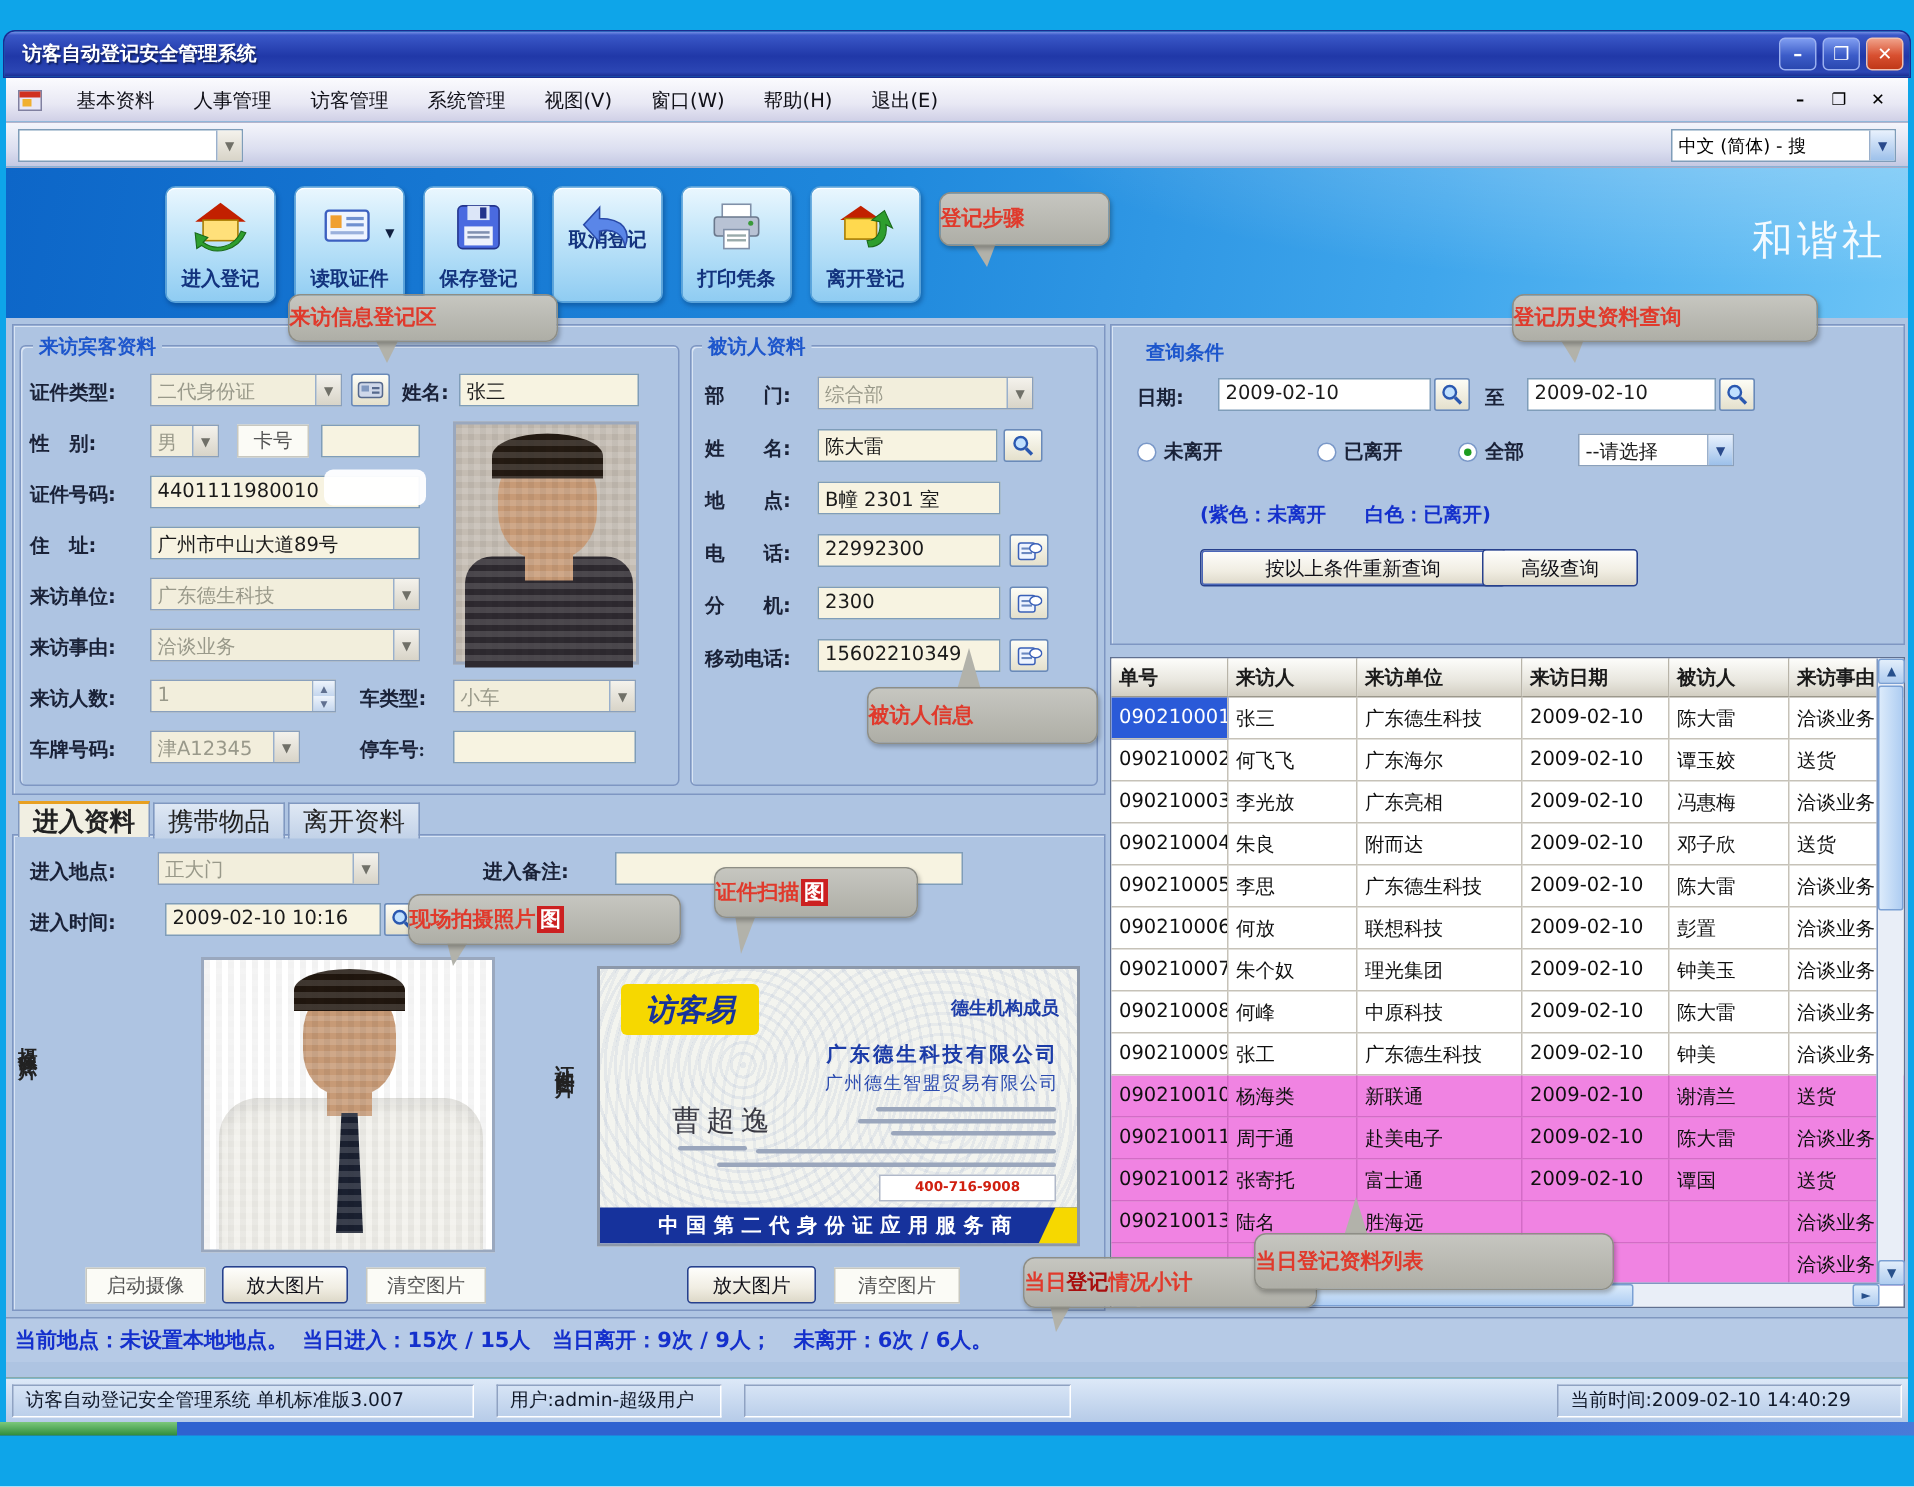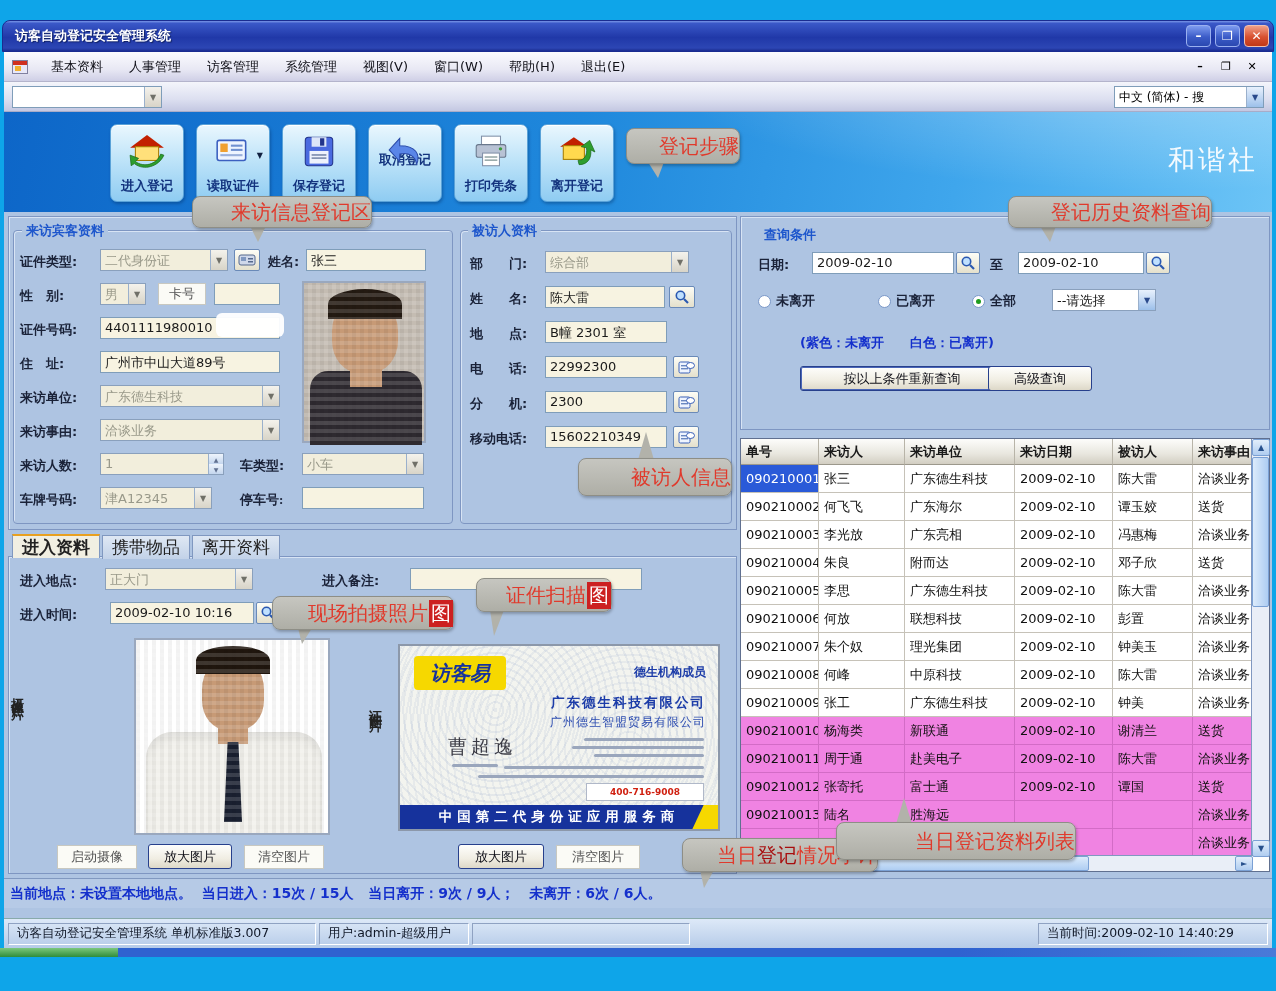--- a/index.html
+++ b/index.html
@@ -95,22 +95,22 @@
   .vscroll{position:absolute;right:0;top:0;width:18px;height:418px;background:#e9eef7;border-left:1px solid #8098c0;}
   .sbtn{width:18px;height:17px;background:linear-gradient(180deg,#e2eefb,#b0cdf0);border:1px solid #7aa0d4;border-radius:2px;
     color:#27508c;font-size:8px;display:flex;align-items:center;justify-content:center;}
   .vthumb{position:absolute;left:0;top:18px;width:17px;height:150px;border:1px solid #7aa0d4;border-radius:2px;
     background:linear-gradient(90deg,#dcebfb,#aecdf2);}
   .hscroll{position:absolute;left:0;bottom:0;height:16px;width:512px;background:#e9eef7;border-top:1px solid #8098c0;display:flex;}
   .hthumb{height:15px;width:330px;border:1px solid #7aa0d4;border-radius:2px;background:linear-gradient(180deg,#dcebfb,#aecdf2);}
 
   
   .callout{position:absolute;background:linear-gradient(180deg,#c6c6c0,#aeaea6);border:1px solid #8e8e86;border-radius:8px;
-    box-shadow:1px 2px 3px rgba(0,0,0,.25);display:flex;align-items:center;justify-content:flex-end;
-    font-size:20px;font-weight:normal;color:#e03a2c;z-index:50;white-space:nowrap;}
+    box-shadow:1px 2px 3px rgba(0,0,0,.25);display:flex;align-items:center;justify-content:flex-start;
+    font-size:14px;font-weight:bold;color:#e03a2c;z-index:50;white-space:nowrap;}
   .callout .hl{background:#cc2020;color:#fff;padding:0 2px;margin-left:1px;}
   .callout .em{color:#a80e0e;}
   .ctail{position:absolute;width:0;height:0;border-style:solid;z-index:49;}
 
   
   .vlabel{position:absolute;writing-mode:vertical-rl;font-size:13px;font-weight:bold;color:#222;letter-spacing:3px;}
   .photo-frame{position:absolute;background:#fff;border:2px solid #9aa8be;}
   .pixel:after{content:"";position:absolute;inset:0;
     background-image:repeating-linear-gradient(0deg,rgba(255,255,255,.14) 0 4px,transparent 4px 8px),
                      repeating-linear-gradient(90deg,rgba(0,0,0,.05) 0 4px,transparent 4px 8px);}
@@ -130,21 +130,21 @@
     font-size:9px;font-weight:bold;color:#d02010;display:flex;align-items:center;justify-content:center;}
   .bc-foot{position:absolute;left:0;bottom:0;width:100%;height:24px;background:#16329c;color:#fff;
     font-size:13.5px;font-weight:bold;letter-spacing:5px;display:flex;align-items:center;justify-content:center;}
   .bc-foot:after{content:"";position:absolute;right:-6px;top:0;width:26px;height:100%;background:#f6d800;transform:skewX(-25deg);}
 
   
   .summarybar{position:absolute;left:4px;top:878px;width:1268px;height:30px;background:#b6cae6;border-top:1px solid #8098c0;
     display:flex;align-items:center;}
   .summarytext{font-size:14px;font-weight:bold;color:#1430cc;padding-left:6px;white-space:pre;}
   .statusbar{position:absolute;left:4px;top:918px;width:1268px;height:30px;
-    background:linear-gradient(180deg,#dde9f8,#b6cbe8);border-top:1px solid #8aa;display:flex;align-items:center;gap:3px;padding:0 4px;}
+    background:linear-gradient(180deg,#dde9f8,#b6cbe8);border-top:1px solid #8aa;display:flex;align-items:center;gap:15px;padding:0 4px;}
   .spanel{height:22px;border:1px solid;border-color:#8fa2c2 #fff #fff #8fa2c2;font-size:12.5px;color:#101828;
     display:flex;align-items:center;padding:0 8px;white-space:nowrap;overflow:hidden;}
   .taskbar{position:absolute;left:0;top:948px;width:1276px;height:9px;background:linear-gradient(90deg,#2f62d0,#2f62d0 75%,#4a7ad8);}
   .taskbar:before{content:"";position:absolute;left:0;top:0;width:118px;height:100%;background:linear-gradient(180deg,#7cc87c,#2f8c3a);}
 </style>
 </head>
 <body>
 
 <div id="page">
 
@@ -322,21 +322,21 @@
         <span>▼</span>
       </span>
   </div>
   <span class="flabel" style="left:240px;top:457px;">车类型:</span>
   <div class="fcombo" style="left:302px;top:453px;width:122px;">
     <span class="cval">小车</span>
     <span class="carrow gray">▼</span>
   </div>
 
   <span class="flabel" style="left:20px;top:491px;">车牌号码:</span>
-  <div class="fcombo" style="left:100px;top:487px;width:112px;">
+  <div class="fcombo" style="left:100px;top:487px;width:100px;">
     <span class="cval">津A12345</span>
     <span class="carrow gray">▼</span>
   </div>
   <span class="flabel" style="left:240px;top:491px;font-family:Liberation Serif, serif;">停车号:</span>
   <div class="field" style="left:302px;top:487px;width:122px;"></div>
 
   <div class="photo-frame pixel" style="left:302px;top:281px;width:124px;height:162px;background:#c4bcb2;">
     <div style="position:absolute;left:28px;top:14px;width:66px;height:76px;border-radius:45% 45% 42% 42%;background:#c79a76;"></div>
     <div style="position:absolute;left:24px;top:6px;width:74px;height:30px;border-radius:50% 50% 0 0;background:#241a12;"></div>
     <div style="position:absolute;left:6px;top:88px;width:112px;height:74px;background:#2e2a30;border-radius:18px 18px 0 0;"></div>

